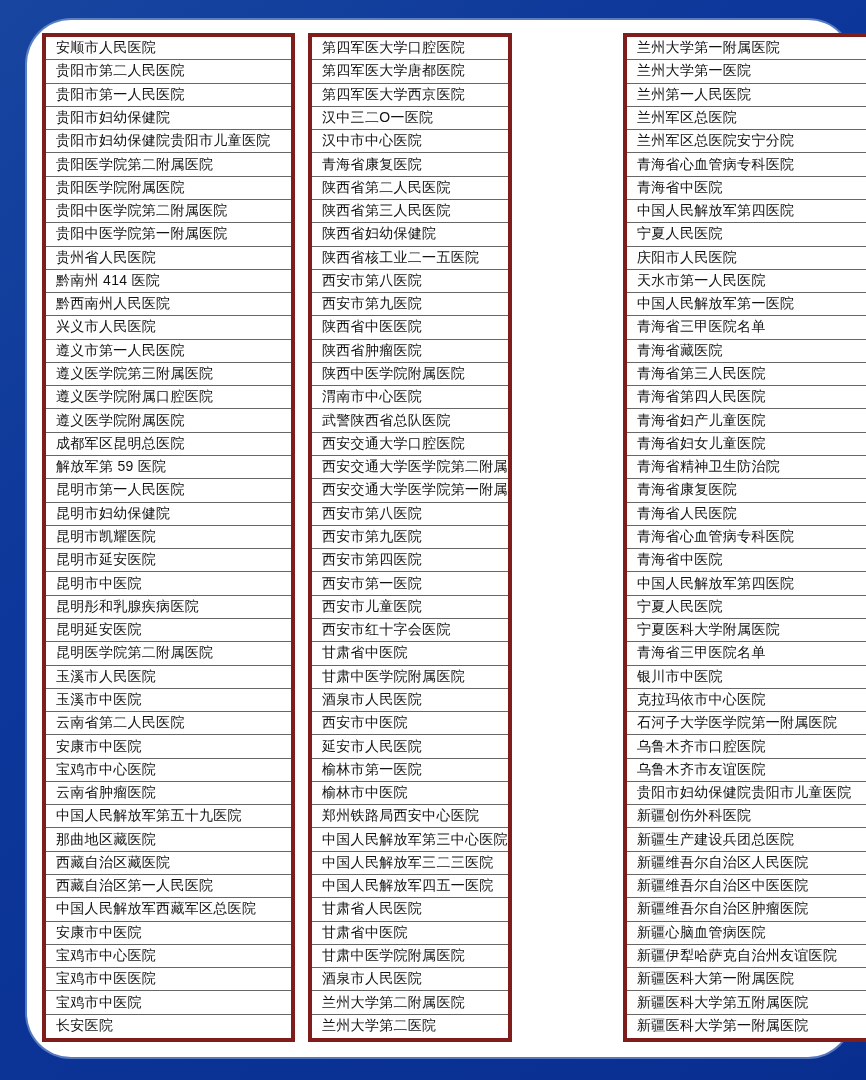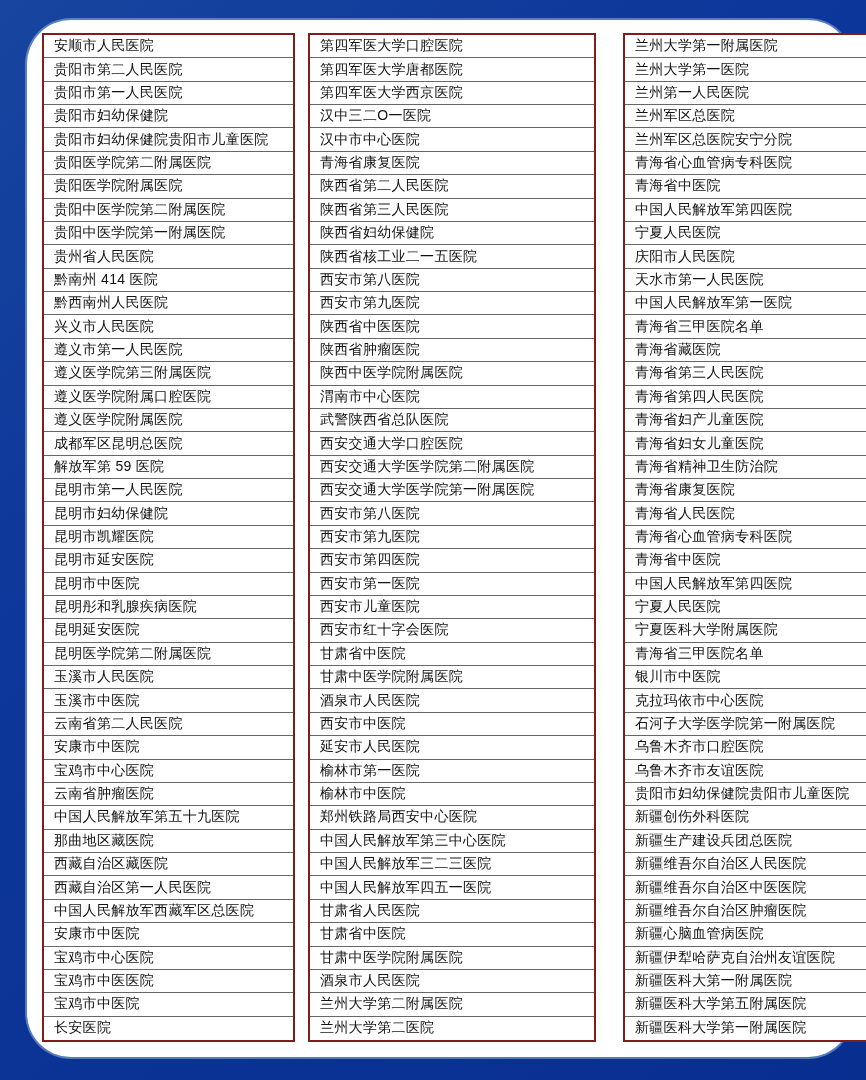--- a/index.html
+++ b/index.html
@@ -22,27 +22,27 @@
     height: 1037px;
     background: #ffffff;
     border-radius: 44px;
     box-shadow: 0 0 0 2px rgba(150, 180, 225, 0.55);
   }
   .table {
     position: absolute;
     top: 13px;
     height: 1009px;
     background: #ffffff;
-    border: 2px solid #7f1d1d;
+    border: 4px solid #7f1d1d;
     display: grid;
     grid-auto-rows: 1fr;
     box-sizing: border-box;
   }
   .table.col1 { left: 15px;  width: 253px; }
-  .table.col2 { left: 281px; width: 288px; }
+  .table.col2 { left: 281px; width: 204px; }
   .table.col3 { left: 552px; width: 251px; margin-left: 44px; }
   .row {
     display: flex;
     align-items: center;
     padding-left: 10px;
     font-size: 14px;
     letter-spacing: 0.3px;
     color: #121212;
     border-bottom: 1px solid #676767;
     overflow: hidden;

